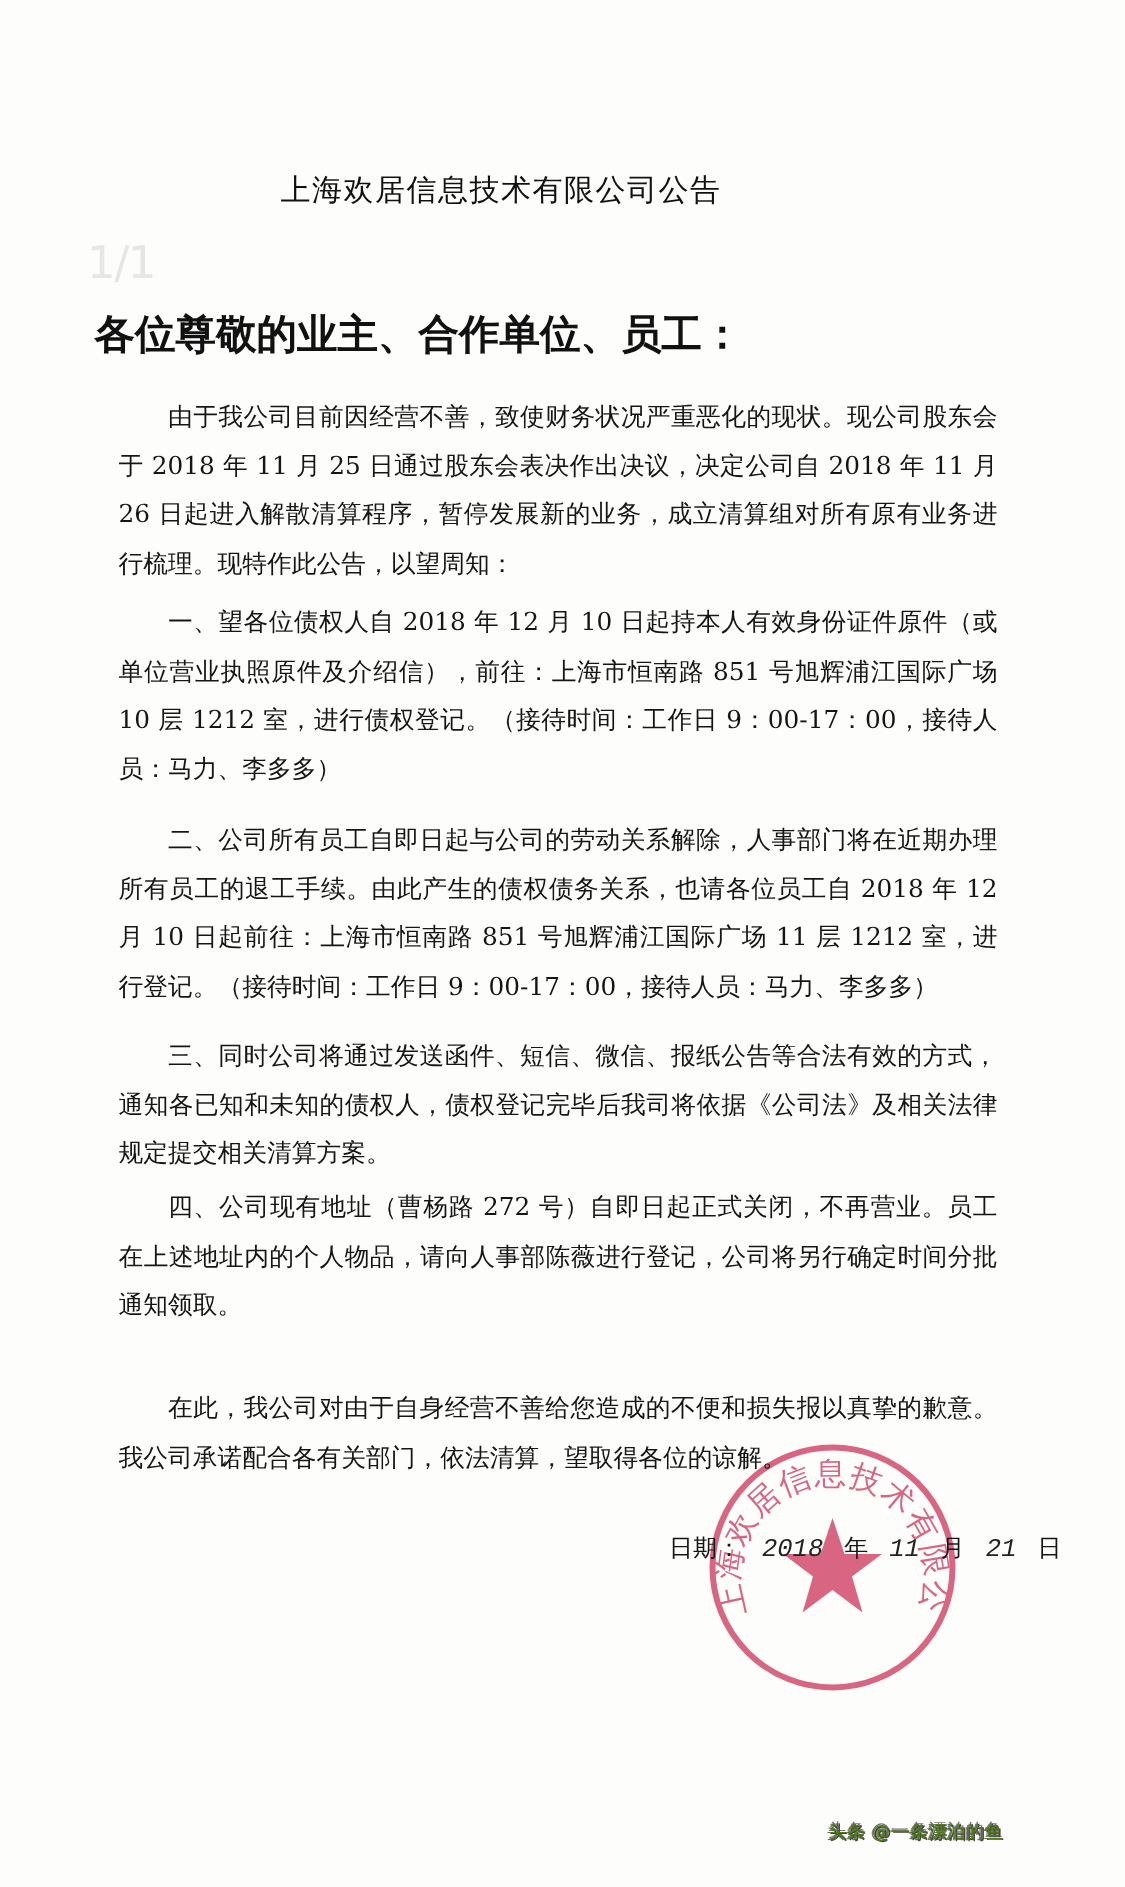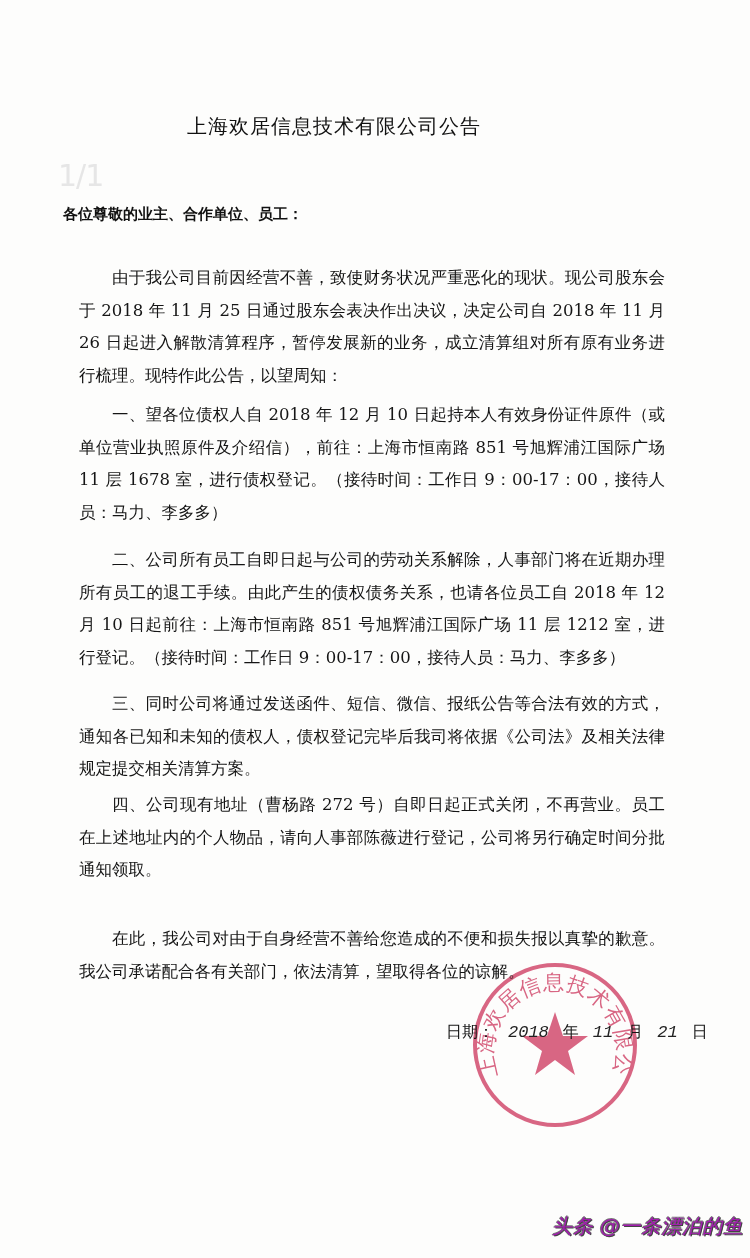--- a/index.html
+++ b/index.html
@@ -9,21 +9,21 @@
     }
     .page-indicator {
       position: absolute; left: 58px; top: 158px; font-family: "DejaVu Sans", sans-serif;
       font-size: 30px; color: #e6e6e6; letter-spacing: -1px;
     }
     .title {
       position: absolute; left: 0; width: 668px; top: 113px; text-align: center;
       font-size: 20px; letter-spacing: 1px; color: #111;
     }
     .salutation {
-      position: absolute; left: 63px; top: 205px; font-size: 15px; font-weight: bold; color: #111;
+      position: absolute; left: 63px; top: 205px; font-size: 27px; font-weight: bold; color: #111;
     }
     .body-text {
       position: absolute; left: 63px; width: 618px; font-size: 16.5px; line-height: 32.5px;
       text-align: justify; text-align-last: left; color: #151515;
     }
     .body-text p { margin: 16px; text-indent: 2em; }
     #p1 { top: 246px; }
     #p2 { top: 383px; }
     #p3 { top: 528px; }
     #p4 { top: 672px; }
@@ -33,39 +33,38 @@
       position: absolute; left: 446px; top: 1022px; font-size: 16px; color: #151515;
       display: flex; align-items: baseline;
     }
     .date-line .hand { font-family: Liberation Mono, monospace; font-style: italic; color: #222; margin: 0 14px; font-size: 17px; }
     .seal {
       position: absolute; left: 470px; top: 960px; width: 170px; height: 170px;
       opacity: 0.82; mix-blend-mode: multiply;
     }
     .watermark {
       position: absolute; left: 552px; top: 1213px; font-family: "DejaVu Sans", sans-serif;
-      font-size: 20px; color: #a21caf; letter-spacing: 0.5px;
+      font-size: 12px; color: #4d7c0f; letter-spacing: 0.5px;
       text-shadow: 1px 1px 0 #444, -1px 0 0 #777, 0 -1px 0 #777, 1px 0 0 #555;
-      font-style: italic;
     }
   </style>
 </head>
 <body>
 
 <div class="page-indicator">1/1</div>
 
 <div class="title">上海欢居信息技术有限公司公告</div>
 
 <div class="salutation">各位尊敬的业主、合作单位、员工：</div>
 
 <div id="p1" class="body-text">
   <p>由于我公司目前因经营不善，致使财务状况严重恶化的现状。现公司股东会于 2018 年 11 月 25 日通过股东会表决作出决议，决定公司自 2018 年 11 月 26 日起进入解散清算程序，暂停发展新的业务，成立清算组对所有原有业务进行梳理。现特作此公告，以望周知：</p>
 </div>
 <div id="p2" class="body-text">
-  <p>一、望各位债权人自 2018 年 12 月 10 日起持本人有效身份证件原件（或单位营业执照原件及介绍信），前往：上海市恒南路 851 号旭辉浦江国际广场 11 层 1678 室，进行债权登记。（接待时间：工作日 9：00-17：00，接待人员：马力、李多多）</p>
+  <p>一、望各位债权人自 2018 年 12 月 10 日起持本人有效身份证件原件（或单位营业执照原件及介绍信），前往：上海市恒南路 851 号旭辉浦江国际广场 10 层 1212 室，进行债权登记。（接待时间：工作日 9：00-17：00，接待人员：马力、李多多）</p>
 </div>
 <div id="p3" class="body-text">
   <p>二、公司所有员工自即日起与公司的劳动关系解除，人事部门将在近期办理所有员工的退工手续。由此产生的债权债务关系，也请各位员工自 2018 年 12 月 10 日起前往：上海市恒南路 851 号旭辉浦江国际广场 11 层 1212 室，进行登记。（接待时间：工作日 9：00-17：00，接待人员：马力、李多多）</p>
 </div>
 <div id="p4" class="body-text">
   <p>三、同时公司将通过发送函件、短信、微信、报纸公告等合法有效的方式，通知各已知和未知的债权人，债权登记完毕后我司将依据《公司法》及相关法律规定提交相关清算方案。</p>
 </div>
 <div id="p5" class="body-text">
   <p>四、公司现有地址（曹杨路 272 号）自即日起正式关闭，不再营业。员工在上述地址内的个人物品，请向人事部陈薇进行登记，公司将另行确定时间分批通知领取。</p>
 </div>

